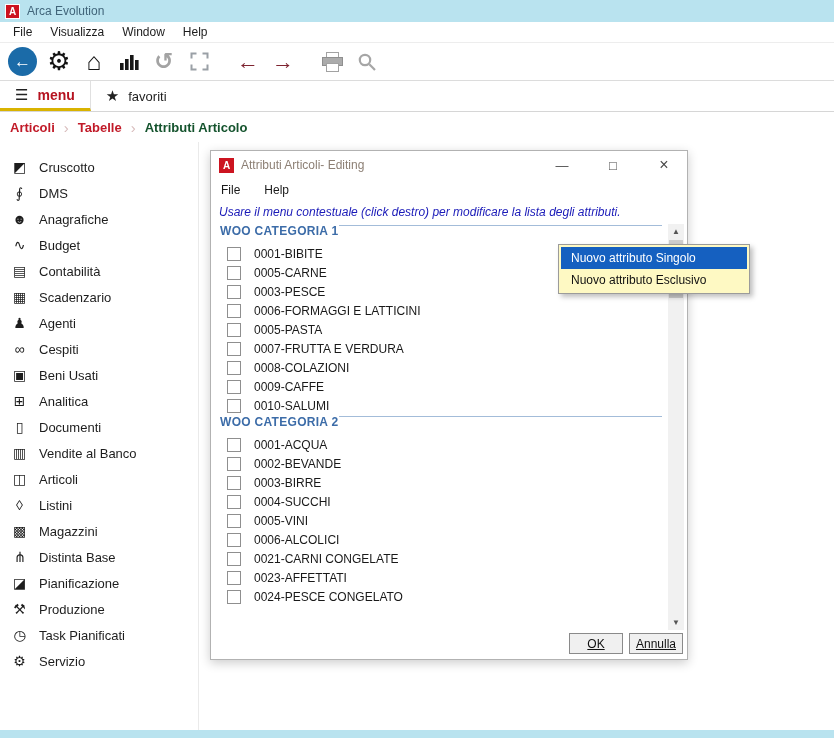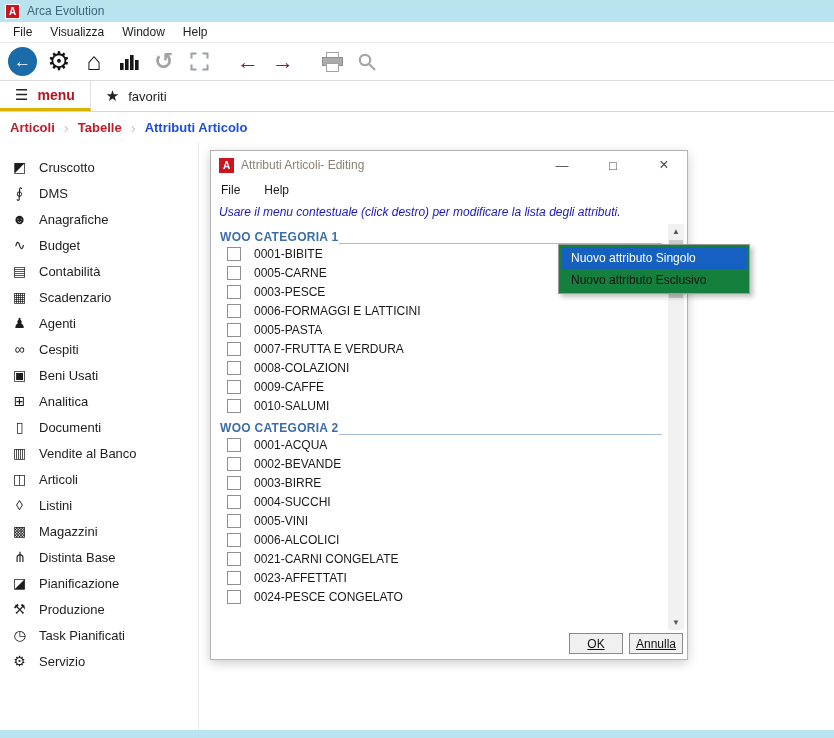--- a/index.html
+++ b/index.html
@@ -31,21 +31,21 @@
   .tabbar{height:31px;display:flex;border-bottom:1px solid #d6d6d6;box-sizing:border-box;background:#fff;}
   .tab{display:flex;align-items:center;gap:9px;padding:0 15px;box-sizing:border-box;}
   .tab-menu{border-right:1px solid #e0e0e0;border-bottom:3px solid #d9b300;}
   .tab-menu .tab-label{color:#b5121f;font-weight:bold;font-size:14px;}
   .tab-fav .tab-label{color:#1e1e1e;font-size:13px;}
   .tab-icon{font-size:15px;color:#222;}
 
   
   .breadcrumb{height:30px;display:flex;align-items:center;gap:9px;padding-left:10px;font-size:13px;font-weight:bold;background:#fff;}
   .bc-item{color:#c11a28;}
-  .bc-last{color:#1d4ed8;}
+  .bc-last{color:#14532d;}
   .bc-sep{color:#d8bcbc;font-size:15px;font-weight:normal;}
 
   
   .body{display:flex;height:590px;background:#fff;}
   .sidebar{width:199px;border-right:1px solid #eaeaea;padding-top:12px;box-sizing:border-box;}
   .sb-item{height:26px;display:flex;align-items:center;gap:11px;padding-left:11px;}
   .sb-icon{width:17px;text-align:center;font-size:14px;color:#1d1d1d;}
   .sb-label{font-size:13px;color:#1d1d1d;}
   .content{flex:1;}
   .bottom-edge{position:absolute;left:0;right:0;bottom:0;height:8px;background:#b9e3ef;}
@@ -57,41 +57,41 @@
   .dlg-icon{width:15px;height:15px;background:#cc1420;color:#fff;font-size:10px;font-weight:bold;
             display:flex;align-items:center;justify-content:center;flex:none;}
   .dlg-title{flex:1;font-size:12px;color:#8c7f74;}
   .dlg-winbtn{width:30px;text-align:center;color:#4a4a4a;font-size:13px;margin-left:14px;}
   .dlg-winbtn.close{font-size:16px;}
   .dlg-menubar{height:21px;display:flex;align-items:center;padding-left:10px;gap:24px;font-size:12px;color:#1a1a1a;}
   .dlg-hint{padding:5px 8px 3px;font-size:12px;font-style:italic;color:#1a1ab8;}
 
   .dlg-list-wrap{position:relative;height:406px;margin:2px 3px 0;}
   .dlg-list-content{height:100%;overflow:hidden;padding:0 22px 0 4px;}
-  .sec-header{display:flex;align-items:flex-end;height:20px;gap:0;padding-left:2px;}
+  .sec-header{display:flex;align-items:flex-start;height:20px;gap:0;padding-left:2px;}
   .sec-title{color:#3c6ca8;font-size:12px;font-weight:600;letter-spacing:.3px;white-space:nowrap;}
   .sec-line{flex:1;border-top:1px solid #a3bcd9;margin-top:1px;}
   .attr-row{display:flex;align-items:center;height:19px;gap:13px;padding-left:9px;}
   .attr-checkbox{width:12px;height:12px;border:1px solid #8f8f8f;background:#fff;flex:none;}
   .attr-label{font-size:12px;color:#191919;white-space:nowrap;}
 
   .dlg-scrollbar{position:absolute;top:0;right:0;width:16px;height:100%;background:#f1f1f1;}
   .sbar-arrow{position:absolute;left:0;width:16px;height:15px;display:flex;align-items:center;justify-content:center;
               font-size:8px;color:#555;}
   .sbar-up{top:0;}
   .sbar-down{bottom:0;}
   .sbar-thumb{position:absolute;top:16px;left:1px;width:14px;height:58px;background:#cdcdcd;}
 
   .dlg-buttons{position:absolute;right:4px;bottom:5px;display:flex;gap:6px;}
   .dlg-btn{width:54px;height:21px;background:#f0f0f0;border:1px solid #8a8a8a;font-size:12px;color:#111;
            display:flex;align-items:center;justify-content:center;font-family:inherit;padding:0;}
   .dlg-btn span{text-decoration:underline;}
 
   
-  .context-menu{position:absolute;left:558px;top:244px;width:192px;background:#15803d;border:1px solid #9b9b9b;
+  .context-menu{position:absolute;left:558px;top:244px;width:192px;background:#fef9c3;border:1px solid #9b9b9b;
                 box-shadow:3px 3px 5px rgba(0,0,0,.25);z-index:99;padding:2px;box-sizing:border-box;}
   .cm-item{height:22px;line-height:22px;padding-left:10px;font-size:12px;color:#111;white-space:nowrap;}
   .cm-highlight{background:#1560c0;color:#fff;}
 </style>
 </head>
 <body>
 
 <div class="app">
 
   <div class="titlebar">

